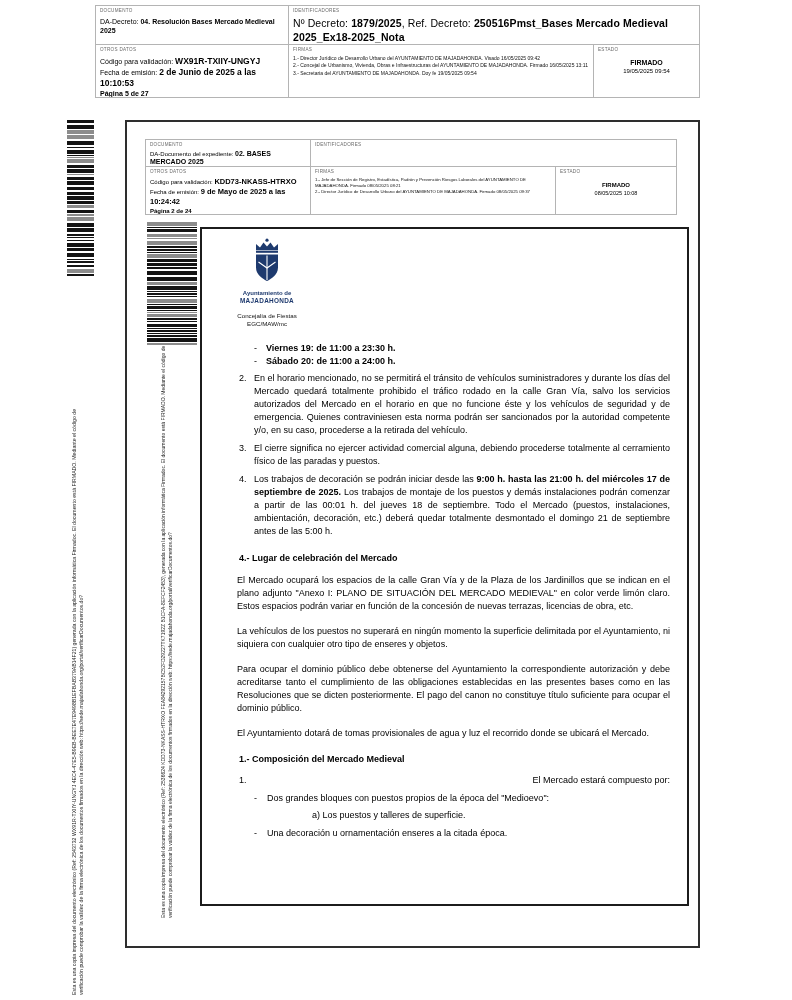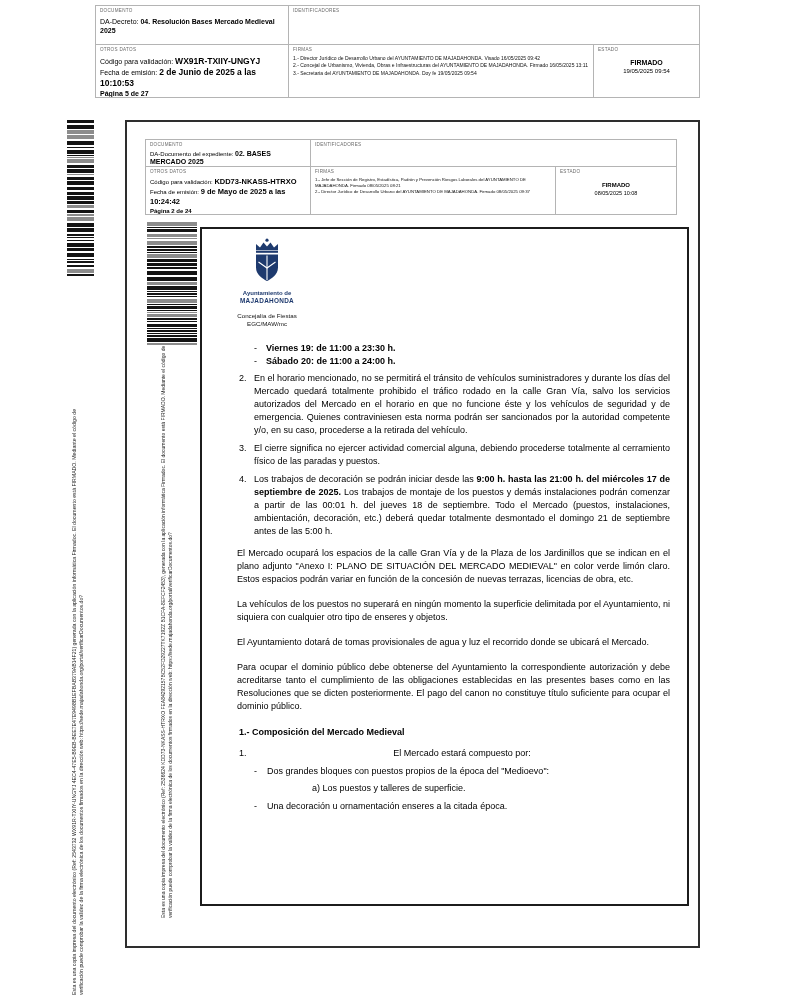--- a/index.html
+++ b/index.html
@@ -77,20 +77,21 @@
   <div class="hdr-main"><span>DA-Decreto: </span><b>04. Resolución Bases Mercado Medieval 2025</b></div>
 </div>
 <div class="cell" style="left:95px;top:44px;width:194px;height:54px;">
   <div class="lbl">OTROS DATOS</div>
   <div class="code-line" style="margin-top:3px;"><span>Código para validación: </span><b>WX91R-TXIIY-UNGYJ</b></div>
   <div class="code-line"><span>Fecha de emisión: </span><b>2 de Junio de 2025 a las 10:10:53</b></div>
   <div class="code-line" style="font-weight:bold;">Página 5 de 27</div>
 </div>
 <div class="cell" style="left:288px;top:5px;width:412px;height:40px;">
   <div class="lbl">IDENTIFICADORES</div>
+  <div class="idline"><span>Nº Decreto: </span><b>1879/2025</b><span>, Ref. Decreto: </span><b>250516Pmst_Bases Mercado Medieval 2025_Ex18-2025_Nota</b></div>
 </div>
 <div class="cell" style="left:288px;top:44px;width:306px;height:54px;">
   <div class="lbl">FIRMAS</div>
   <div class="firmas">
     <div>1.- Director Jurídico de Desarrollo Urbano del AYUNTAMIENTO DE MAJADAHONDA. Visado 16/05/2025 09:42</div>
     <div>2.- Concejal de Urbanismo, Vivienda, Obras e Infraestructuras del AYUNTAMIENTO DE MAJADAHONDA. Firmado 16/05/2025 13:11</div>
     <div>3.- Secretaria del AYUNTAMIENTO DE MAJADAHONDA. Doy fe 19/05/2025 09:54</div>
   </div>
 </div>
 <div class="cell" style="left:593px;top:44px;width:107px;height:54px;">
@@ -257,29 +258,30 @@
   </div>
   <div class="ni mt5">
     <div class="n">3.</div>
     <div class="t">El cierre significa no ejercer actividad comercial alguna, debiendo procederse totalmente al cerramiento físico de las paradas y puestos.</div>
   </div>
   <div class="ni mt5">
     <div class="n">4.</div>
     <div class="t"><span>Los trabajos de decoración se podrán iniciar desde las </span><b>9:00 h. hasta las 21:00 h. del miércoles 17 de septiembre de 2025.</b><span> Los trabajos de montaje de los puestos y demás instalaciones podrán comenzar a partir de las 00:01 h. del jueves 18 de septiembre. Todo el Mercado (puestos, instalaciones, ambientación, decoración, etc.) deberá quedar totalmente desmontado el domingo 21 de septiembre antes de las 5:00 h.</span></div>
   </div>
 
+  <div class="h-sec mt14">4.- Lugar de celebración del Mercado</div>
   <div class="p mt9">El Mercado ocupará  los espacios de la calle Gran Vía y de la Plaza de los Jardinillos que se indican en el plano adjunto "Anexo I: PLANO DE SITUACIÓN DEL MERCADO MEDIEVAL" en color verde limón claro. Estos espacios podrán variar en función de la concesión de nuevas terrazas, licencias de obra, etc.</div>
   <div class="p mt12">La vehículos de los puestos no superará en ningún momento la superficie delimitada por el Ayuntamiento, ni siquiera con cualquier otro tipo de enseres y objetos.</div>
+  <div class="p mt12">Para ocupar el dominio público debe obtenerse del Ayuntamiento la correspondiente autorización y debe acreditarse tanto el cumplimiento de las obligaciones establecidas en las presentes bases como en las Resoluciones que se dicten posteriormente. El pago del canon no constituye título suficiente para ocupar el dominio público.</div>
   <div class="p mt12">El Ayuntamiento dotará de tomas provisionales de agua y luz el recorrido donde se ubicará el Mercado.</div>
-  <div class="p mt12">Para ocupar el dominio público debe obtenerse del Ayuntamiento la correspondiente autorización y debe acreditarse tanto el cumplimiento de las obligaciones establecidas en las presentes bases como en las Resoluciones que se dicten posteriormente. El pago del canon no constituye título suficiente para ocupar el dominio público.</div>
 
   <div class="h-sec mt13">1.- Composición del Mercado Medieval</div>
   <div class="ni mt8">
     <div class="n">1.</div>
-    <div class="t" style="text-align:center;">El Mercado estará compuesto por:</div>
+    <div class="t" style="text-align:right;">El Mercado estará compuesto por:</div>
   </div>
   <div class="bullet mt5">
     <div class="dash">-</div>
     <div class="t">Dos grandes bloques con puestos propios de la época del "Medioevo":</div>
   </div>
   <div class="sub mt4">a) Los puestos y talleres de superficie.</div>
   <div class="bullet mt5">
     <div class="dash">-</div>
     <div class="t">Una decoración u ornamentación enseres a la citada época.</div>
   </div>

